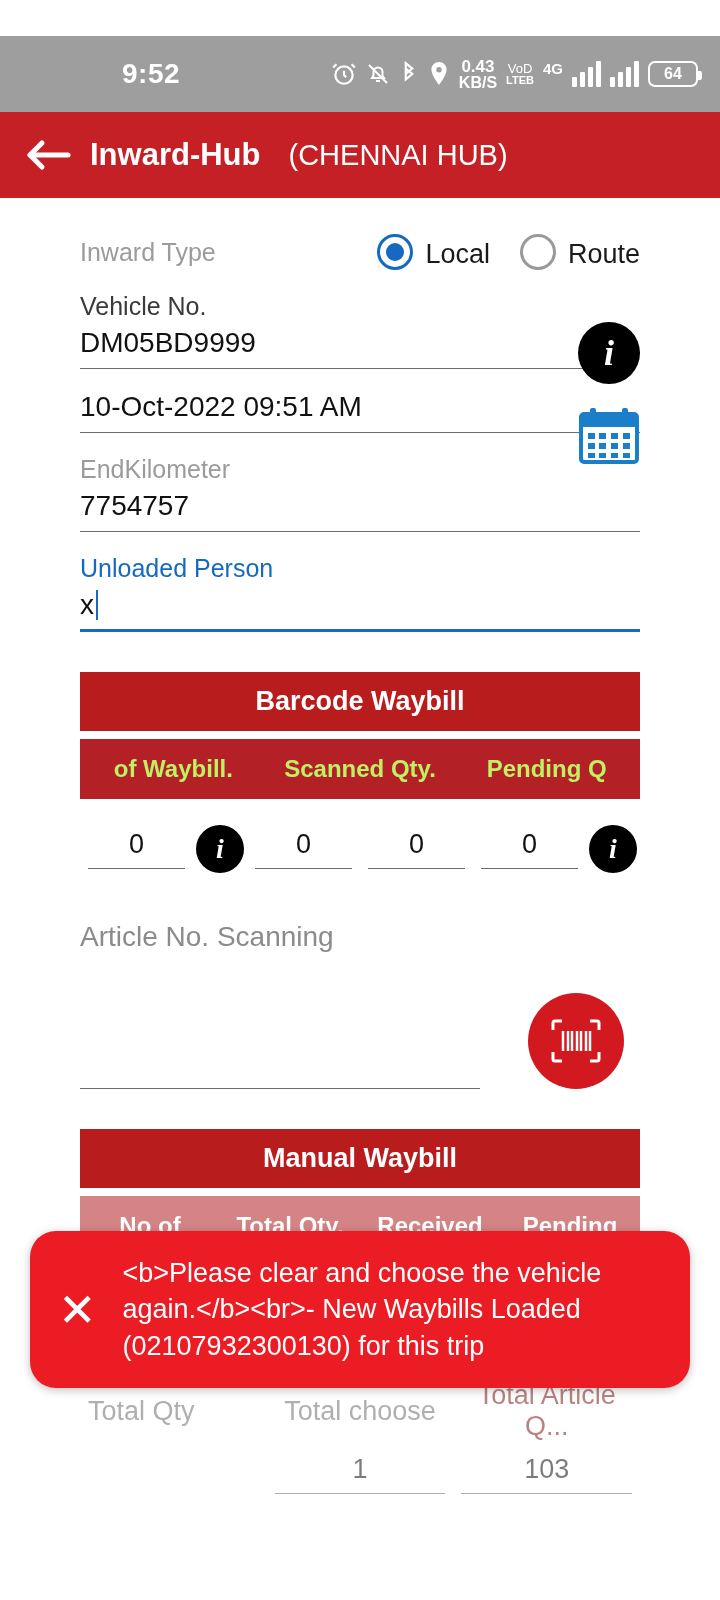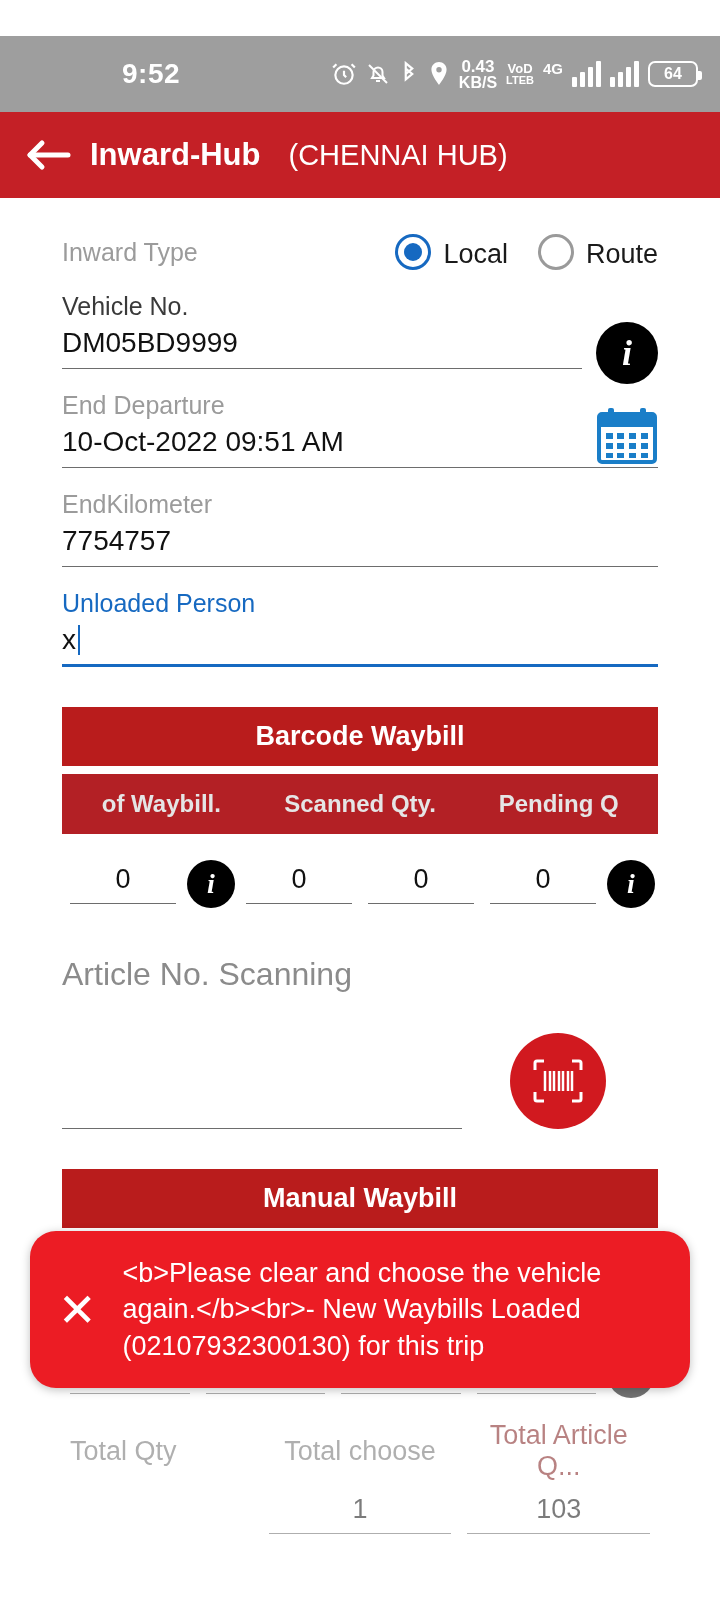--- a/index.html
+++ b/index.html
@@ -17,21 +17,21 @@
     display: flex; align-items: center; justify-content: space-between;
     padding: 0 22px;
   }
   .status-time { font-size: 28px; font-weight: 700; margin-left: 100px; letter-spacing: .5px; }
   .status-icons { display: flex; align-items: center; gap: 9px; }
   .status-icons svg { display: block; }
   .netspeed { text-align: center; line-height: 1; }
   .netspeed .n1 { font-size: 17px; font-weight: 700; }
   .netspeed .n2 { font-size: 16px; font-weight: 700; }
   .volte { text-align: center; line-height: 1; }
-  .volte .v1 { font-size: 13px; font-weight: 700; }
+  .volte .v1 { font-size: 13px; font-weight: 400; }
   .volte .v2 { font-size: 11px; font-weight: 700; }
   .g4 { font-size: 15px; font-weight: 700; position: relative; top:-6px; }
   .bars { display: flex; align-items: flex-end; gap: 3px; height: 26px; }
   .bars i { display:block; width: 5px; background: #fff; border-radius: 1px; }
   .battery {
     width: 50px; height: 26px; border: 2.5px solid #fff; border-radius: 7px;
     display: flex; align-items: center; justify-content: center; position: relative;
     font-size: 16px; font-weight: 700;
   }
   .battery::after {
@@ -42,21 +42,21 @@
   
   .appbar {
     height: 86px; background: #c42026; color: #fff;
     display: flex; align-items: center; padding: 0 22px;
   }
   .back-arrow { width: 52px; height: 40px; margin-right: 16px; }
   .app-title { font-size: 31px; font-weight: 700; }
   .app-sub { font-size: 29px; font-weight: 400; margin-left: 28px; }
 
   
-  .content { padding: 0 62px; }
+  .content { padding: 0 80px; }
 
   .row-inline { display: flex; align-items: center; margin-top: 36px; }
   .lbl-muted { font-size: 25px; color: #9b9b9b; }
   .lbl-dark { font-size: 25px; color: #3a3a3a; }
   .lbl-blue { font-size: 25px; color: #1669c1; }
 
   .radios { display: flex; align-items: center; margin-left: auto; }
   .radio { display: flex; align-items: flex-end; margin-left: 10px; }
   .radio .dot {
     width: 36px; height: 36px; border-radius: 50%; border: 3.5px solid #9a9a9a;
@@ -90,34 +90,34 @@
   .badge-abs { position: absolute; right: 0; top: 30px; }
 
   .cal-icon { position: absolute; right: 0; top: 16px; width: 62px; height: 58px; }
 
   
   .sec-head {
     margin-top: 40px; background: #b91c1c; color: #fff; text-align:center;
     font-size: 27px; font-weight: 700; padding: 14px 0;
   }
   .table-head {
-    margin-top: 8px; background: #b32025; color:#e5e5e5; display:flex;
+    margin-top: 8px; background: #b32025; color:#bef264; display:flex;
     font-size: 24px; font-weight: 700; padding: 16px 0; overflow:hidden;
   }
   .table-head span { flex: 1; text-align: center; white-space: nowrap; }
 
   .table-row { display:flex; align-items:center; margin-top: 26px; }
   .cell {
     flex: 1; text-align:center; font-size: 27px; color:#111;
     border-bottom: 1.5px solid #6d6d6d; padding-bottom: 8px; margin: 0 8px;
   }
   .cell-badge { width: 54px; display:flex; justify-content:center; }
   .cell-badge .info-badge { width: 48px; height: 48px; font-size: 28px; }
 
-  .scan-label { font-size: 32px; color: #8b8b8b; margin-top: 48px; }
+  .scan-label { font-size: 28px; color: #8b8b8b; margin-top: 48px; }
   .scan-row { display: flex; align-items: flex-end; margin-top: 40px; }
   .scan-input { flex: 1; max-width: 400px; border-bottom: 1.5px solid #6d6d6d; height: 40px; }
   .scan-btn {
     width: 96px; height: 96px; border-radius: 50%; background: #d1191f;
     margin-left: 48px; display:flex; align-items:center; justify-content:center;
   }
 
   
   .manual-table-head {
     margin-top: 8px; background: #b32025; color:#fff; display:flex;
@@ -235,21 +235,20 @@
       </span>
     </div>
 
     <div class="field narrow">
       <div class="flabel lbl-dark">Vehicle No.</div>
       <div class="fval">DM05BD9999</div>
       <span class="info-badge badge-abs">i</span>
     </div>
 
     <div class="field">
-      <div class="flabel lbl-muted">End Departure</div>
       <div class="fval">10-Oct-2022 09:51 AM</div>
       <span class="cal-icon">
         <svg width="62" height="58" viewBox="0 0 62 58" fill="none">
           <rect x="3" y="7" width="56" height="48" rx="3" fill="#fff" stroke="#1a7ec8" stroke-width="4"></rect>
           <rect x="3" y="7" width="56" height="13" fill="#1a7ec8"></rect>
           <rect x="12" y="1" width="6" height="12" rx="2" fill="#1a7ec8"></rect>
           <rect x="44" y="1" width="6" height="12" rx="2" fill="#1a7ec8"></rect>
           <g fill="#1a7ec8">
             <rect x="10" y="26" width="7" height="6"></rect>
               <rect x="21" y="26" width="7" height="6"></rect>

